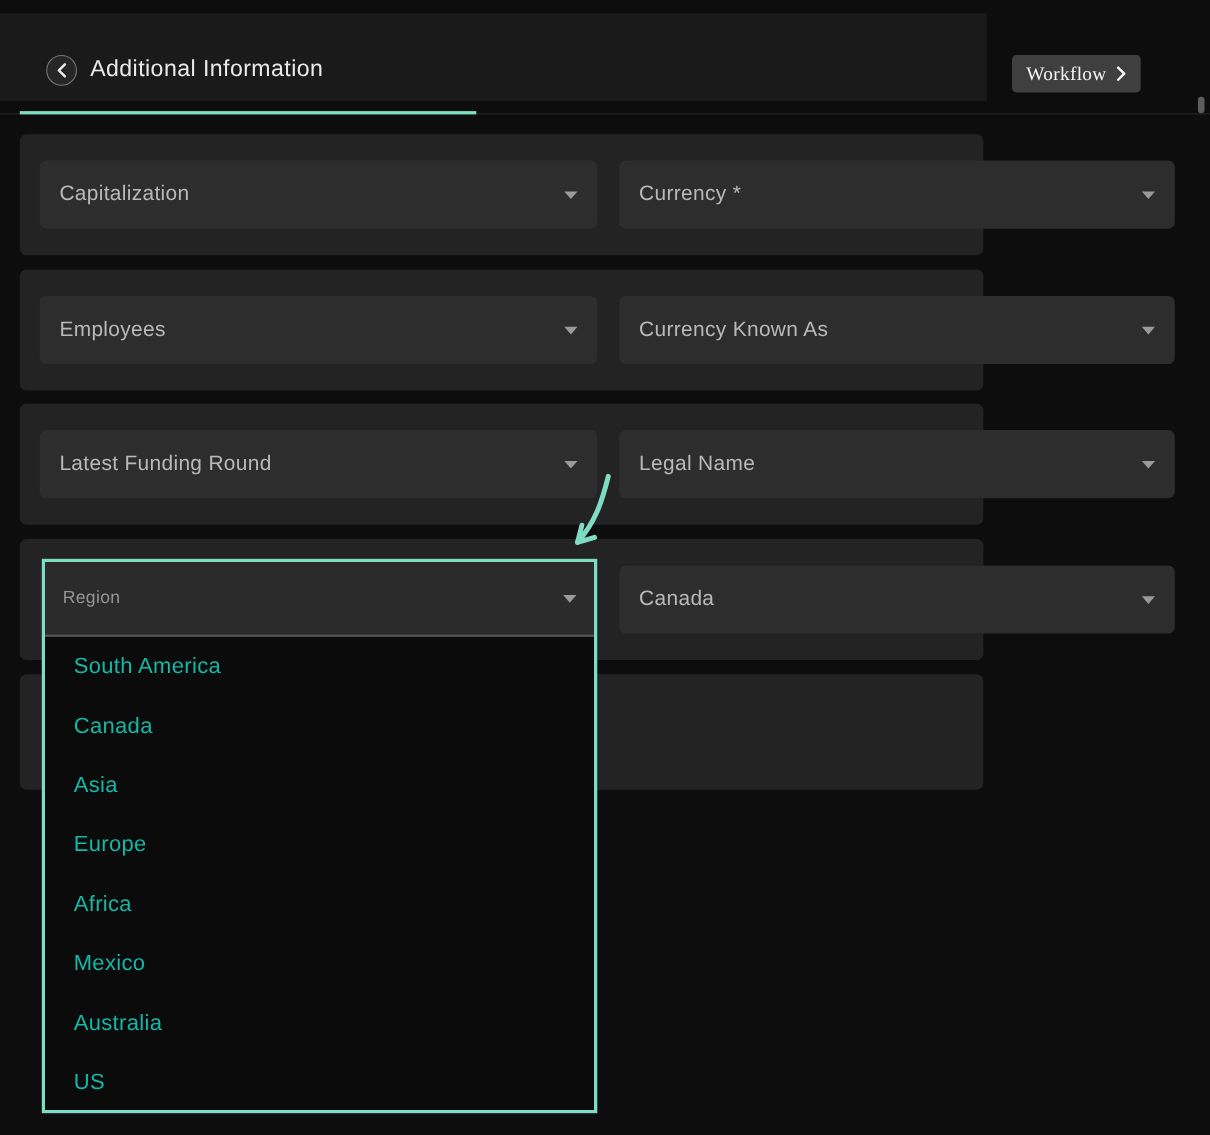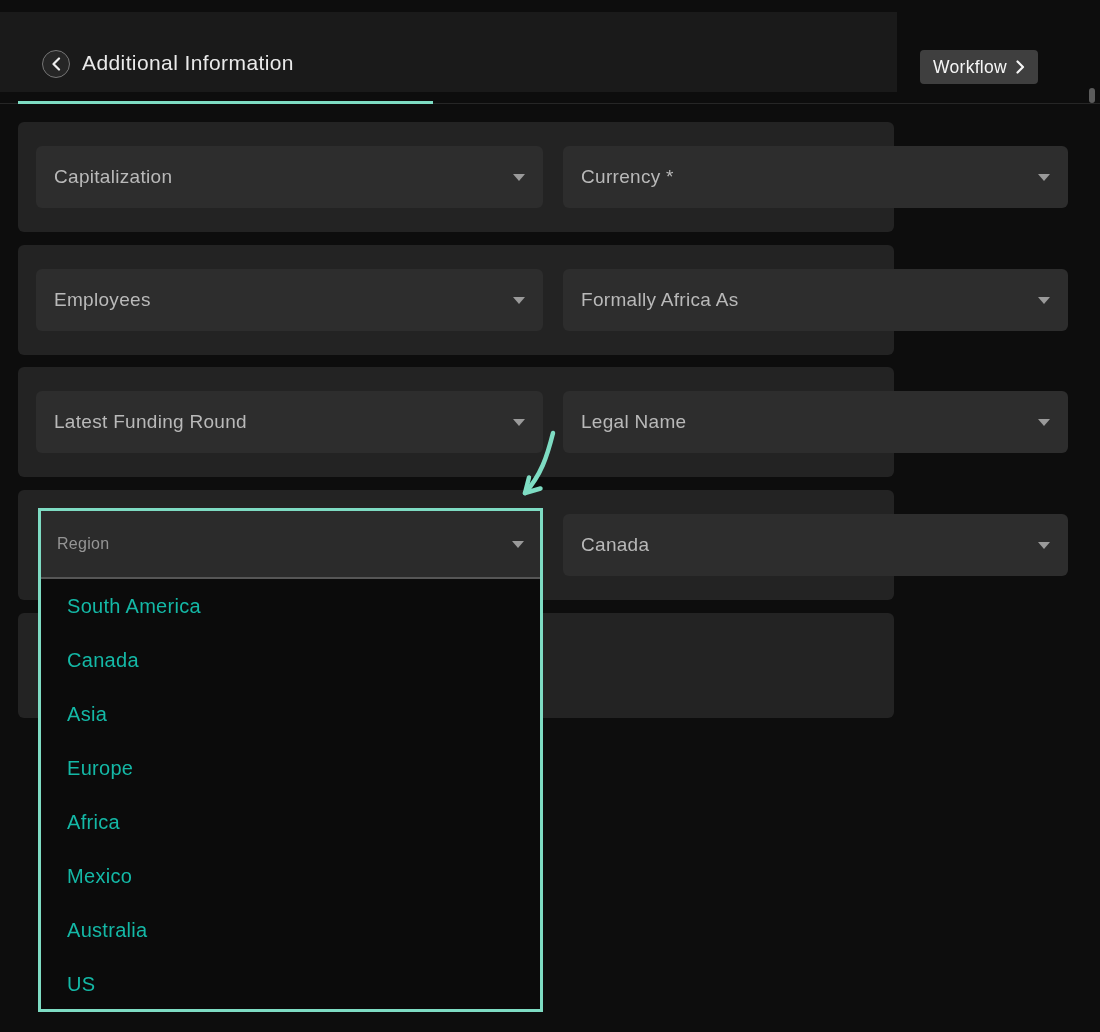--- a/index.html
+++ b/index.html
@@ -27,21 +27,21 @@
   .page-title {
     position:absolute; left:82px; top:39px;
     font-size:21px; color:#eaeaea; letter-spacing:0.4px;
   }
   .workflow-btn {
     position:absolute; left:920px; top:38px; height:34px;
     background:#3f3f3f; border:none; border-radius:4px;
     display:flex; align-items:center; gap:9px;
     padding:0 13px;
     color:#f5f5f5; font-size:17.5px; letter-spacing:0.3px;
-    cursor:pointer; font-family:Liberation Sans, sans-serif;
+    cursor:pointer; font-family:Liberation Serif, serif;
   }
   .tab-underline {
     position:absolute; left:18px; top:89px; width:415px; height:3px;
     background:#7edcc3;
   }
   .header-bottom-line {
     position:absolute; left:0; top:91px; width:1100px; height:1px;
     background:#262626;
   }
   .scroll-nub {
@@ -139,21 +139,21 @@
     <span class="chev-down"></span>
   </div>
 </div>
 
 <div class="panel p2">
   <div class="field f-left">
     <span>Employees</span>
     <span class="chev-down"></span>
   </div>
   <div class="field f-right">
-    <span>Formally Africa As</span>
+    <span>Currency Known As</span>
     <span class="chev-down"></span>
   </div>
 </div>
 
 <div class="panel p3">
   <div class="field f-left">
     <span>Latest Funding Round</span>
     <span class="chev-down"></span>
   </div>
   <div class="field f-right">

